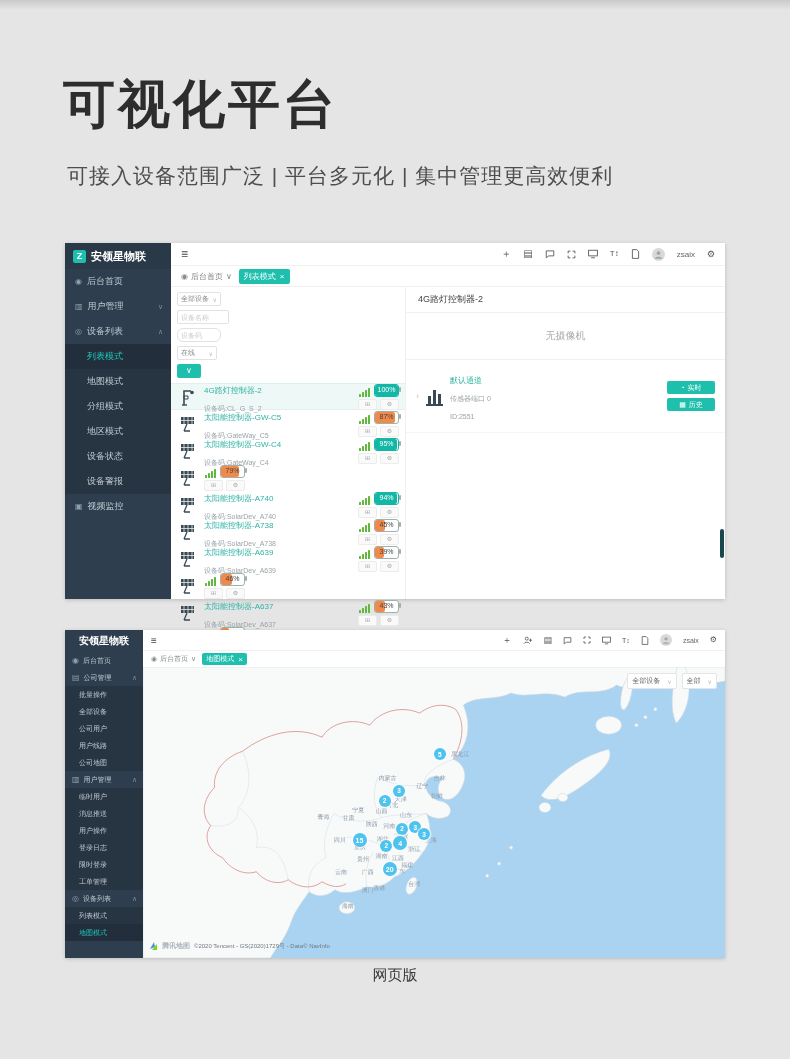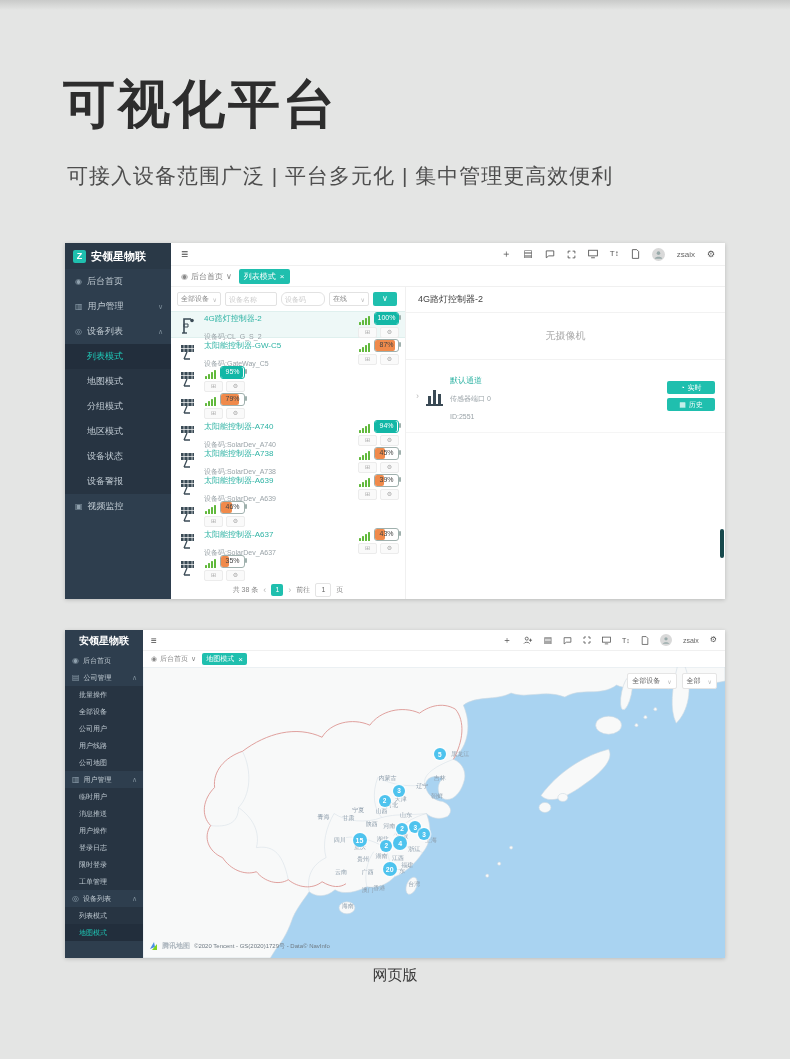--- a/index.html
+++ b/index.html
@@ -32,21 +32,21 @@
   .tb-icons .g{font-size:10px;line-height:1;}
   .tb-icons svg{display:block;}
   .avatar{width:13px;height:13px;border-radius:50%;background:#d9d9d9;display:flex;align-items:center;justify-content:center;overflow:hidden;}
   .uname{font-size:8px;color:#666;}
   .crumbrow{height:20px;border-bottom:1px solid #f0f0f0;display:flex;align-items:center;gap:7px;padding-left:10px;}
   .crumb{font-size:8px;color:#888;display:flex;align-items:center;gap:3px;}
   .tag{background:#1fbfae;color:#fff;font-size:8px;padding:2px 5px;border-radius:2px;display:flex;align-items:center;gap:4px;}
   .tag .x{font-size:8px;cursor:pointer;}
   .content{position:absolute;top:43px;left:0;right:0;bottom:0;display:flex;}
   .listcol{width:234px;border-right:1px solid #f0f0f0;display:flex;flex-direction:column;}
-  .filters{display:flex;gap:4px;align-items:flex-start;padding:6px 6px 5px 6px;}
+  .filters{display:flex;gap:4px;align-items:flex-start;padding:6px 6px 5px 6px;flex-direction:column;}
   .sel,.inp{height:14px;border:1px solid #e2e2e2;border-radius:2px;font-size:7px;color:#888;display:flex;align-items:center;justify-content:space-between;padding:0 3px;background:#fff;box-sizing:border-box;}
   .inp{font-family:inherit;}
   .inp::placeholder{color:#ccc;}
   .sel .c{color:#bbb;font-size:6px;margin-left:2px;}
   .searchbtn{width:24px;height:14px;background:#1fbfae;border:none;border-radius:2px;color:#fff;font-size:8px;line-height:12px;cursor:pointer;padding:0;}
   .rows{flex:1;}
   .drow{height:27px;display:flex;align-items:center;gap:5px;padding:0 6px;box-sizing:border-box;cursor:pointer;}
   .drow.active{background:#eef8f7;border-top:1px solid #dff0ee;border-bottom:1px solid #dff0ee;}
   .dicon{width:22px;flex:0 0 22px;display:flex;justify-content:center;}
   .dtext{flex:1;min-width:0;}
@@ -285,20 +285,21 @@
           </div>
 
           <div class="drow">
             <span class="dicon">
                 <svg width="18" height="16" viewBox="0 0 18 16">
                   <rect x="2" y="1" width="13" height="7" fill="#3a4a55"></rect>
                   <path d="M5 1v7M9 1v7M13 1v7M2 4.5h13" stroke="#fff" stroke-width=".7"></path>
                   <path d="M8 8l-3 7M5 15h6" stroke="#3a4a55" stroke-width="1.3" fill="none"></path>
                 </svg>
               </span>
+            <span class="dtext"><span class="dname">太阳能控制器-GW-C4</span><br><span class="dcode">设备码:GateWay_C4</span></span>
             <span class="dright">
               <span class="dr1">
                   <span class="sig">
                     <i></i>
                     <i></i>
                     <i></i>
                     <i></i>
                   </span>
               <span class="batt teal"><span class="fill" style="width: 95%;"></span><span class="txt">95%</span></span>
                 </span>

